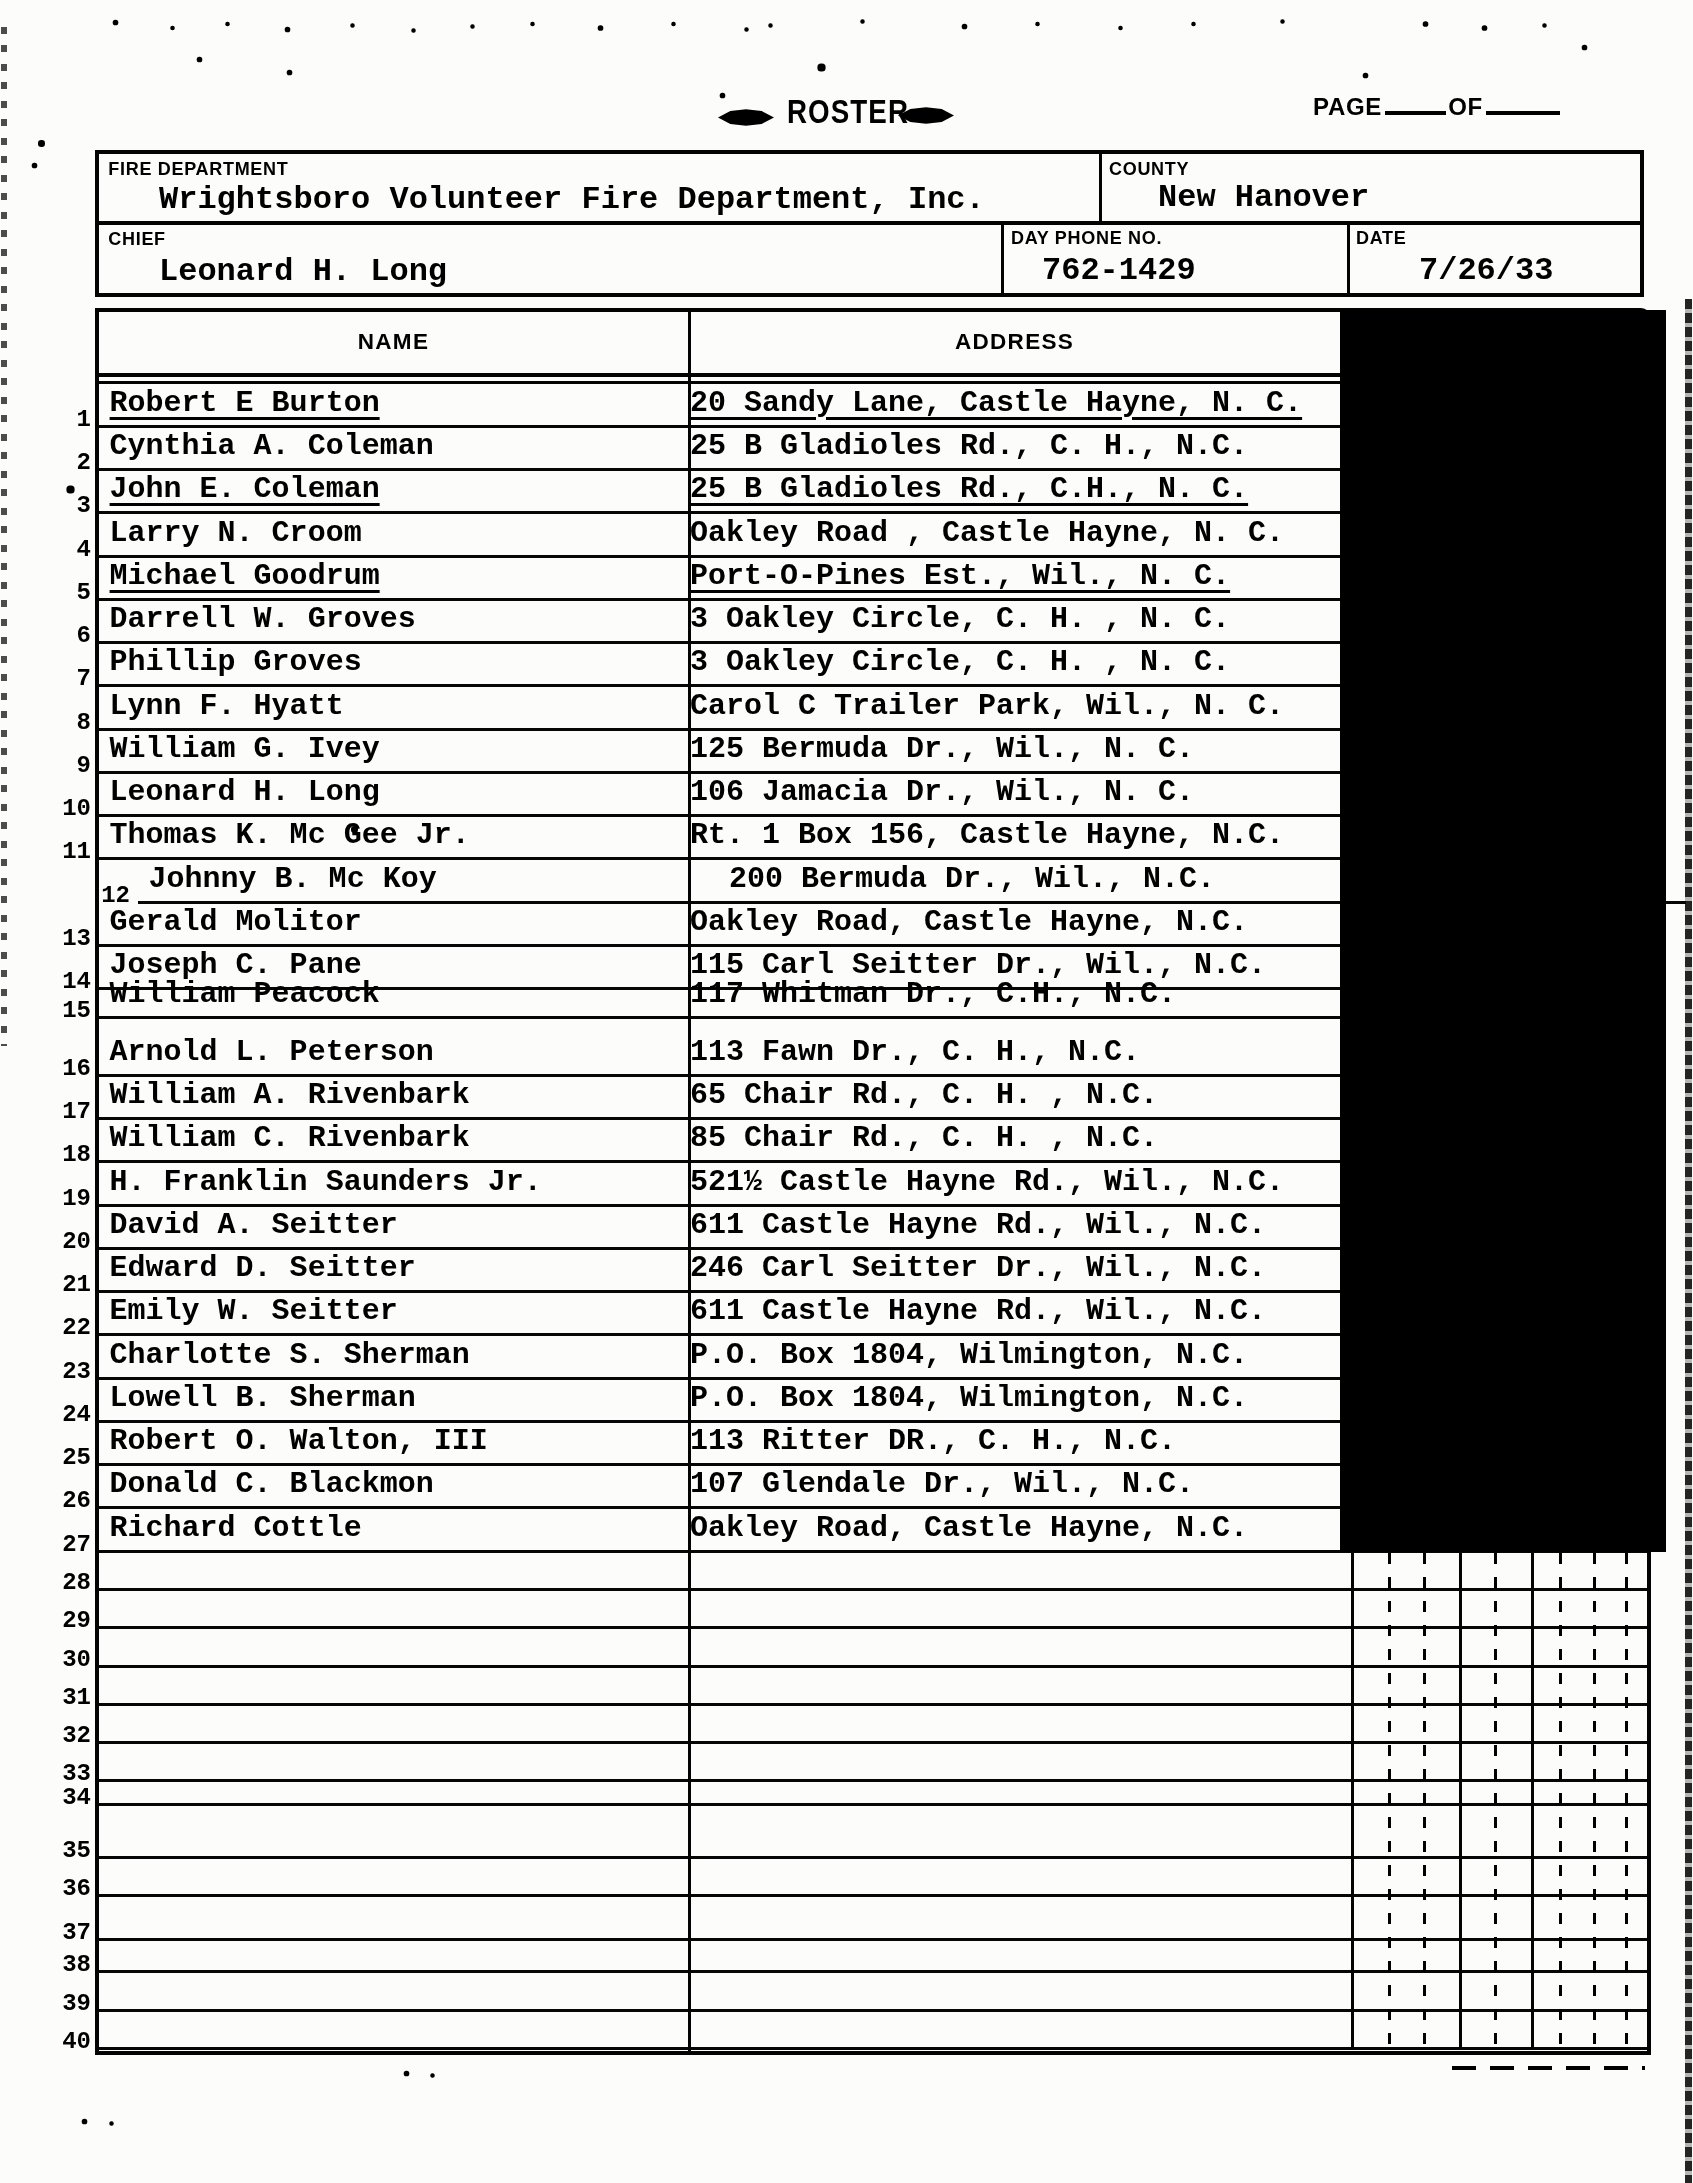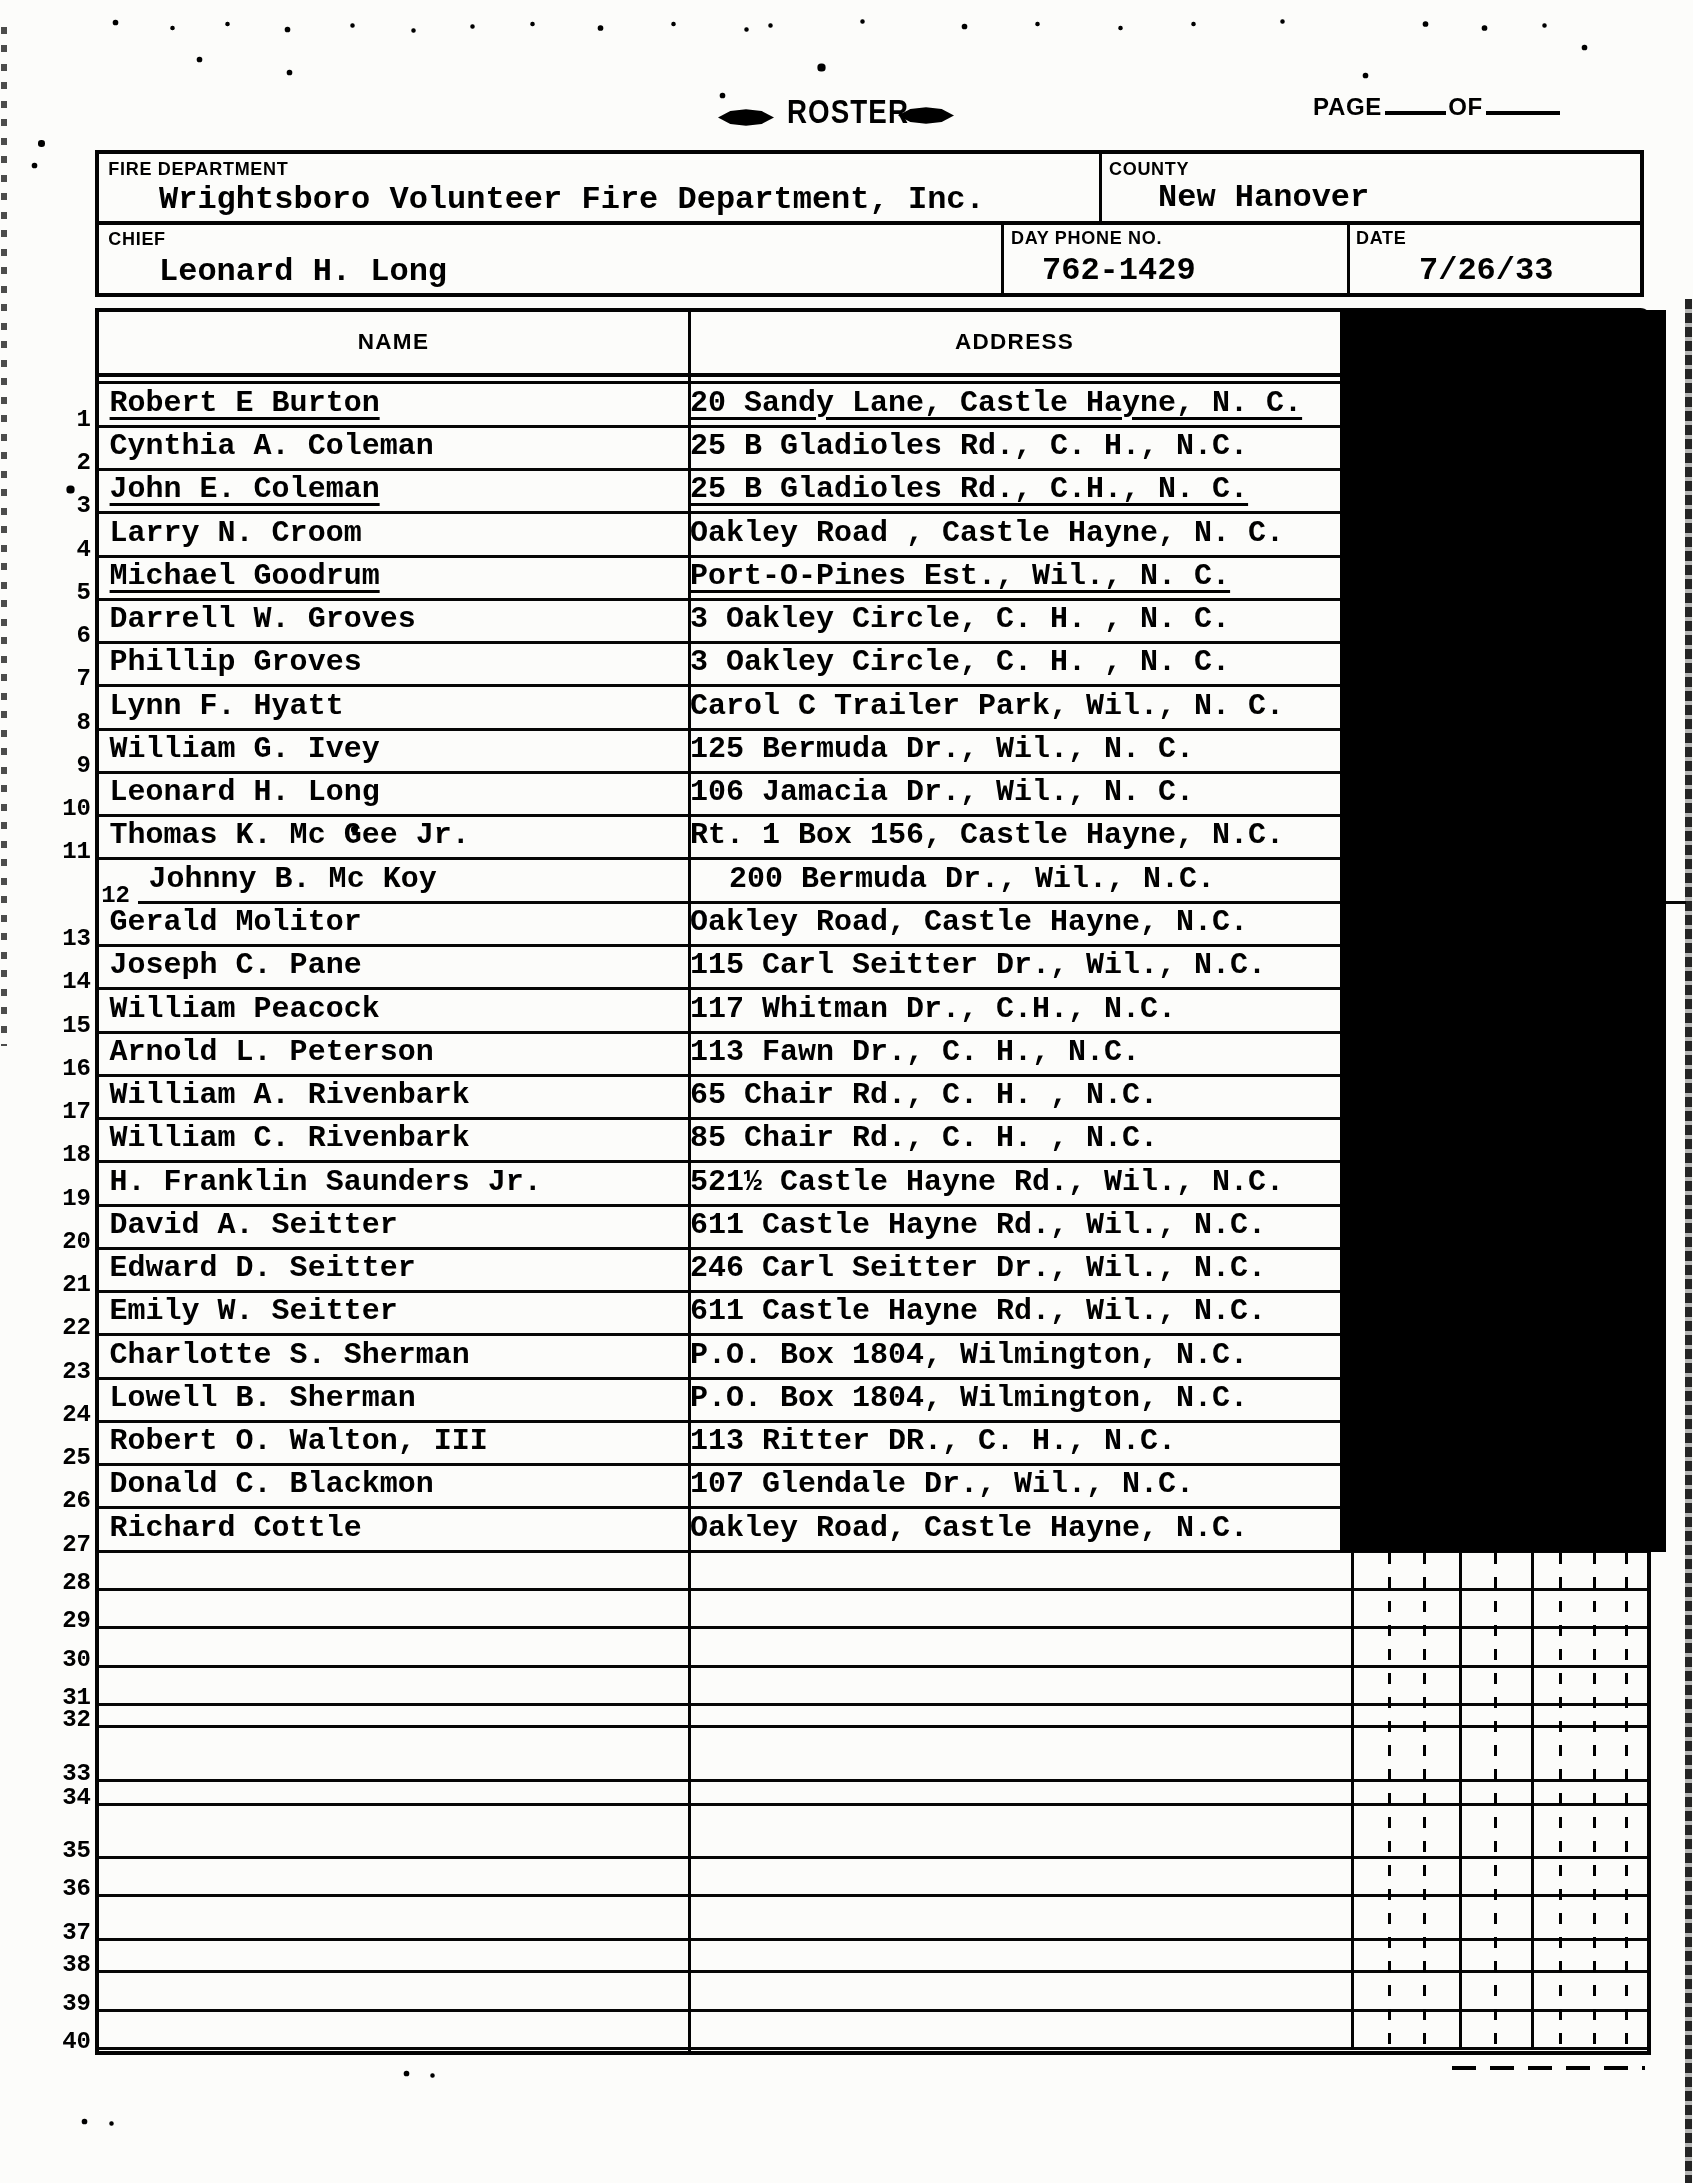--- a/index.html
+++ b/index.html
@@ -187,21 +187,21 @@
         <div class="t-row" style="top: 592px; height: 43px;">
     <span class="num mono">13</span>
     <span class="name mono">Gerald Molitor</span>
     <span class="addr mono">Oakley Road, Castle Hayne, N.C.</span>
   </div>
         <div class="t-row" style="top: 635px; height: 43px;">
     <span class="num mono">14</span>
     <span class="name mono">Joseph C. Pane</span>
     <span class="addr mono">115 Carl Seitter Dr., Wil., N.C.</span>
   </div>
-        <div class="t-row" style="top: 679px; height: 43px; padding-left: 44px;">
+        <div class="t-row" style="top: 679px; height: 28px; padding-left: 44px;">
     <span class="num mono">15</span>
     <span class="name mono">William Peacock</span>
     <span class="addr mono">117 Whitman Dr., C.H., N.C.</span>
   </div>
         <div class="t-row" style="top: 722px; height: 43px;">
     <span class="num mono">16</span>
     <span class="name mono">Arnold L. Peterson</span>
     <span class="addr mono">113 Fawn Dr., C. H., N.C.</span>
   </div>
         <div class="t-row" style="top: 765px; height: 43px;">
@@ -272,21 +272,21 @@
         <div class="t-row" style="top: 1318px; height: 38px;">
     <span class="num mono">30</span>
     <span class="name mono"></span>
     <span class="addr mono"></span>
   </div>
         <div class="t-row" style="top: 1356px; height: 38px;">
     <span class="num mono">31</span>
     <span class="name mono"></span>
     <span class="addr mono"></span>
   </div>
-        <div class="t-row" style="top: 1394px; height: 22px;">
+        <div class="t-row" style="top: 1394px; height: 38px;">
     <span class="num mono">32</span>
     <span class="name mono"></span>
     <span class="addr mono"></span>
   </div>
         <div class="t-row" style="top: 1432px; height: 38px;">
     <span class="num mono">33</span>
     <span class="name mono"></span>
     <span class="addr mono"></span>
   </div>
         <div class="t-row" style="top: 1470px; height: 24px; padding-left: 48px;">

